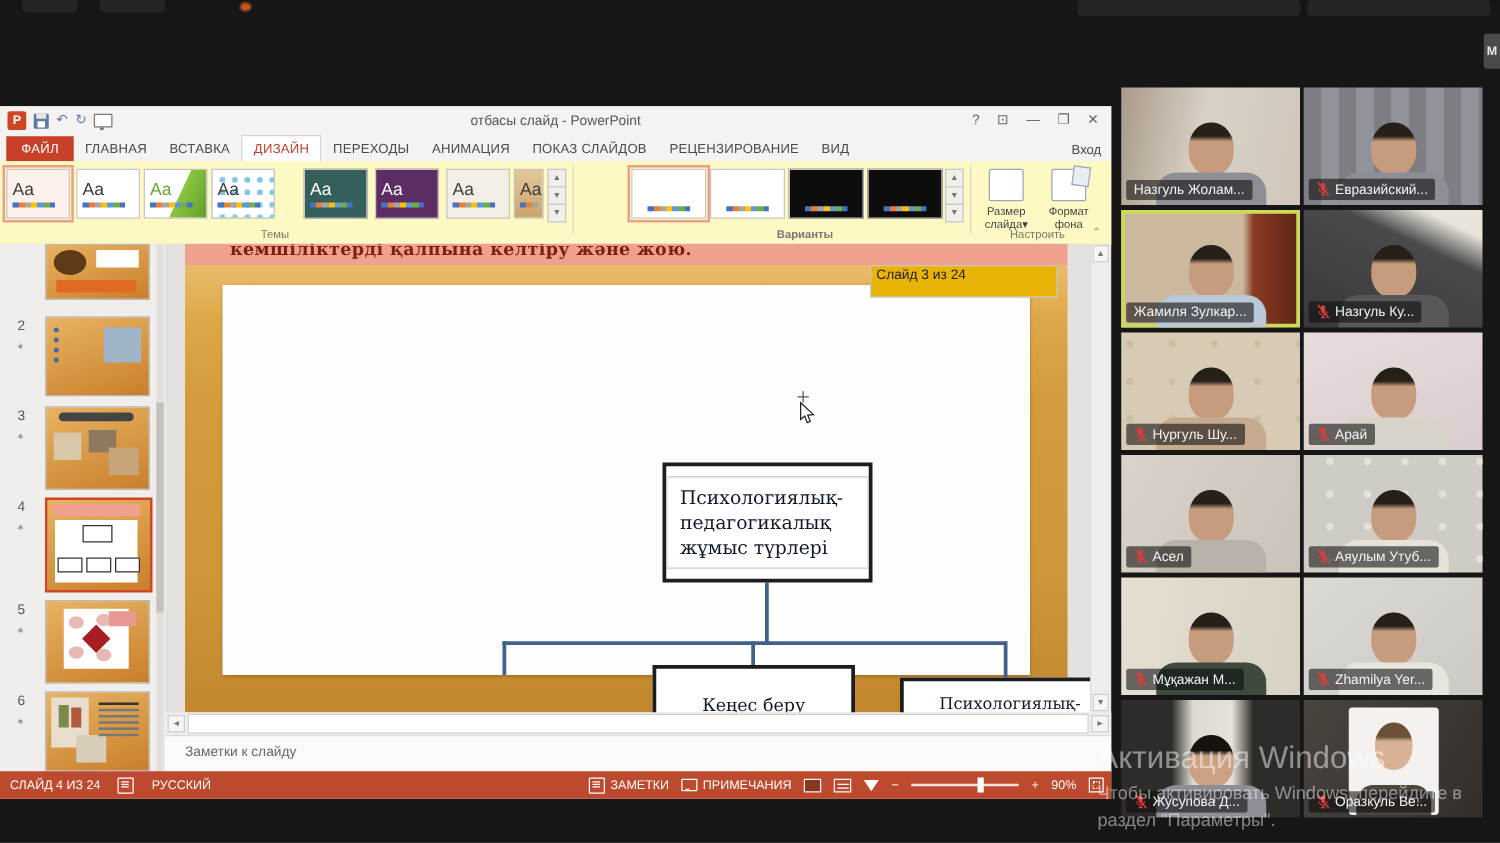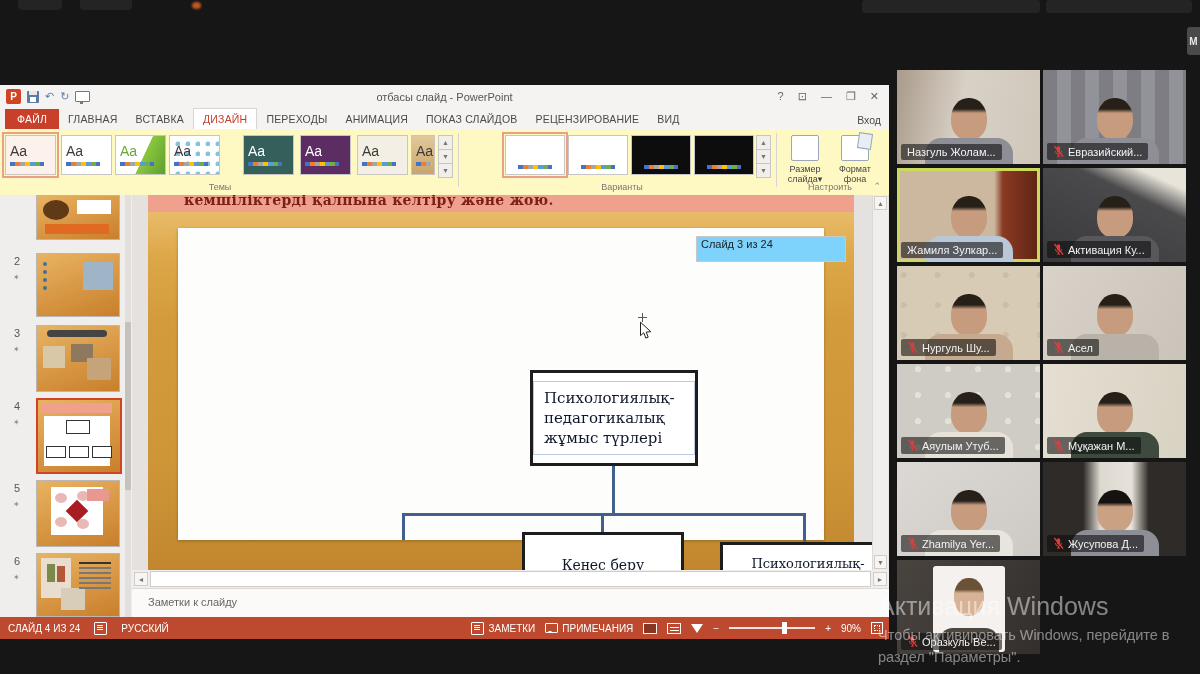--- a/index.html
+++ b/index.html
@@ -70,22 +70,22 @@
   .panel-scroll{position:absolute;right:1px;top:0;width:6px;height:100%;background:#e2dfdc;}
   .panel-scroll:after{content:"";position:absolute;left:0;top:30%;width:6px;height:40%;background:#c5c1bd;}
 
   
   .canvas{position:absolute;left:132px;top:110px;width:740px;height:375px;background:#e4e1de;overflow:hidden;}
   .banner{position:absolute;left:16px;top:0;width:706px;height:17px;background:#efa18e;overflow:hidden;}
   .banner span{display:block;margin-top:-3px;font-family:"DejaVu Serif",serif;font-weight:600;font-size:14px;color:#7c1f14;padding-left:36px;letter-spacing:.3px;}
   .slidebg{position:absolute;left:16px;top:17px;width:706px;height:358px;
            background:linear-gradient(180deg,#e9bc6a 0%,#dda849 12%,#d39b3c 30%,#cf9638 70%,#c2872e 100%);}
   .whitearea{position:absolute;left:30px;top:16px;width:646px;height:312px;background:#fdfdfc;box-shadow:0 1px 3px rgba(0,0,0,.25);}
-  .tooltip{position:absolute;left:564px;top:17px;width:150px;height:26px;background:#7dd3fc;border:1px solid #c8c8c8;
-           font-size:11px;color:#222;padding:1px 4px;box-sizing:border-box;margin-top:24px;}
+  .tooltip{position:absolute;left:564px;top:17px;width:150px;height:26px;background:#eab308;border:1px solid #c8c8c8;
+           font-size:11px;color:#222;padding:1px 4px;box-sizing:border-box;}
   .obox{position:absolute;border:3px solid #1d1d1d;background:#fff;display:flex;align-items:center;justify-content:center;
         font-family:"DejaVu Serif",serif;color:#0f172a;text-align:center;}
   .obox.root .inner{border:1px solid #b9cbe0;padding:6px 10px;text-align:left;font-size:15px;line-height:1.35;}
   .conn{position:absolute;background:#41608e;}
   .cursor{position:absolute;z-index:5;}
   .cross{position:absolute;width:9px;height:9px;z-index:5;}
   .cross:before{content:"";position:absolute;left:4px;top:0;width:1px;height:9px;background:#555;}
   .cross:after{content:"";position:absolute;left:0;top:4px;width:9px;height:1px;background:#555;}
 
   .vscroll{position:absolute;left:872px;top:110px;width:15px;height:375px;background:#f0eeec;border-left:1px solid #dcd9d6;}
@@ -250,21 +250,21 @@
         </div>
       <div class="thumb-var" style="left:568px;">
           <div class="swatches"></div>
         </div>
       <div class="thumb-var dark" style="left:631px;">
           <div class="swatches"></div>
         </div>
       <div class="thumb-var dark" style="left:694px;">
           <div class="swatches"></div>
         </div>
-      <div class="grouplabel" style="left:562px;width:120px;">Варианты</div>
+      <div class="grouplabel" style="left:584px;width:120px;font-weight:bold;">Варианты</div>
       <div class="gallery-scroll" style="left:756px;top:6px;">▲</div>
       <div class="gallery-scroll" style="left:756px;top:20px;">▼</div>
       <div class="gallery-scroll" style="left:756px;top:34px;">▼</div>
       <div class="vsep" style="left:776px;"></div>
 
       <div class="ribbonbtn" style="left:781px;">
         <div class="ic"></div>
         <span>Размер слайда</span><span>▾</span>
       </div>
       <div class="ribbonbtn" style="left:831px;">
@@ -448,36 +448,50 @@
       <div class="person">
           <div class="head"></div>
           <div class="torso"></div>
         </div>
       <div class="nametag">
         <svg class="micmute" width="11" height="13" viewBox="0 0 12 14">
             <path d="M6 1.2c-1 0-1.8.8-1.8 1.8v3.4a1.8 1.8 0 0 0 3.6 0V3c0-1-.8-1.8-1.8-1.8z" fill="#e03c3c"></path>
             <path d="M2.6 6.4a3.4 3.4 0 0 0 6.8 0M6 9.8v2.2M4.2 12h3.6" stroke="#e03c3c" fill="none"></path>
             <path d="M1.5 1l9.5 11.5" stroke="#e03c3c" stroke-width="1.4"></path>
           </svg>
-        <span>Активация Ку...</span>
+        <span>Назгуль Ку...</span>
       </div>
     </div>
 
     <div class="tile t5">
       <div class="person">
           <div class="head"></div>
           <div class="torso"></div>
         </div>
       <div class="nametag">
         <svg class="micmute" width="11" height="13" viewBox="0 0 12 14">
             <path d="M6 1.2c-1 0-1.8.8-1.8 1.8v3.4a1.8 1.8 0 0 0 3.6 0V3c0-1-.8-1.8-1.8-1.8z" fill="#e03c3c"></path>
             <path d="M2.6 6.4a3.4 3.4 0 0 0 6.8 0M6 9.8v2.2M4.2 12h3.6" stroke="#e03c3c" fill="none"></path>
             <path d="M1.5 1l9.5 11.5" stroke="#e03c3c" stroke-width="1.4"></path>
           </svg>
         <span>Нургуль Шу...</span>
+      </div>
+    </div>
+    <div class="tile t6">
+      <div class="person">
+          <div class="head"></div>
+          <div class="torso"></div>
+        </div>
+      <div class="nametag">
+        <svg class="micmute" width="11" height="13" viewBox="0 0 12 14">
+            <path d="M6 1.2c-1 0-1.8.8-1.8 1.8v3.4a1.8 1.8 0 0 0 3.6 0V3c0-1-.8-1.8-1.8-1.8z" fill="#e03c3c"></path>
+            <path d="M2.6 6.4a3.4 3.4 0 0 0 6.8 0M6 9.8v2.2M4.2 12h3.6" stroke="#e03c3c" fill="none"></path>
+            <path d="M1.5 1l9.5 11.5" stroke="#e03c3c" stroke-width="1.4"></path>
+          </svg>
+        <span>Арай</span>
       </div>
     </div>
 
     <div class="tile t7">
       <div class="person">
           <div class="head"></div>
           <div class="torso"></div>
         </div>
       <div class="nametag">
         <svg class="micmute" width="11" height="13" viewBox="0 0 12 14">

